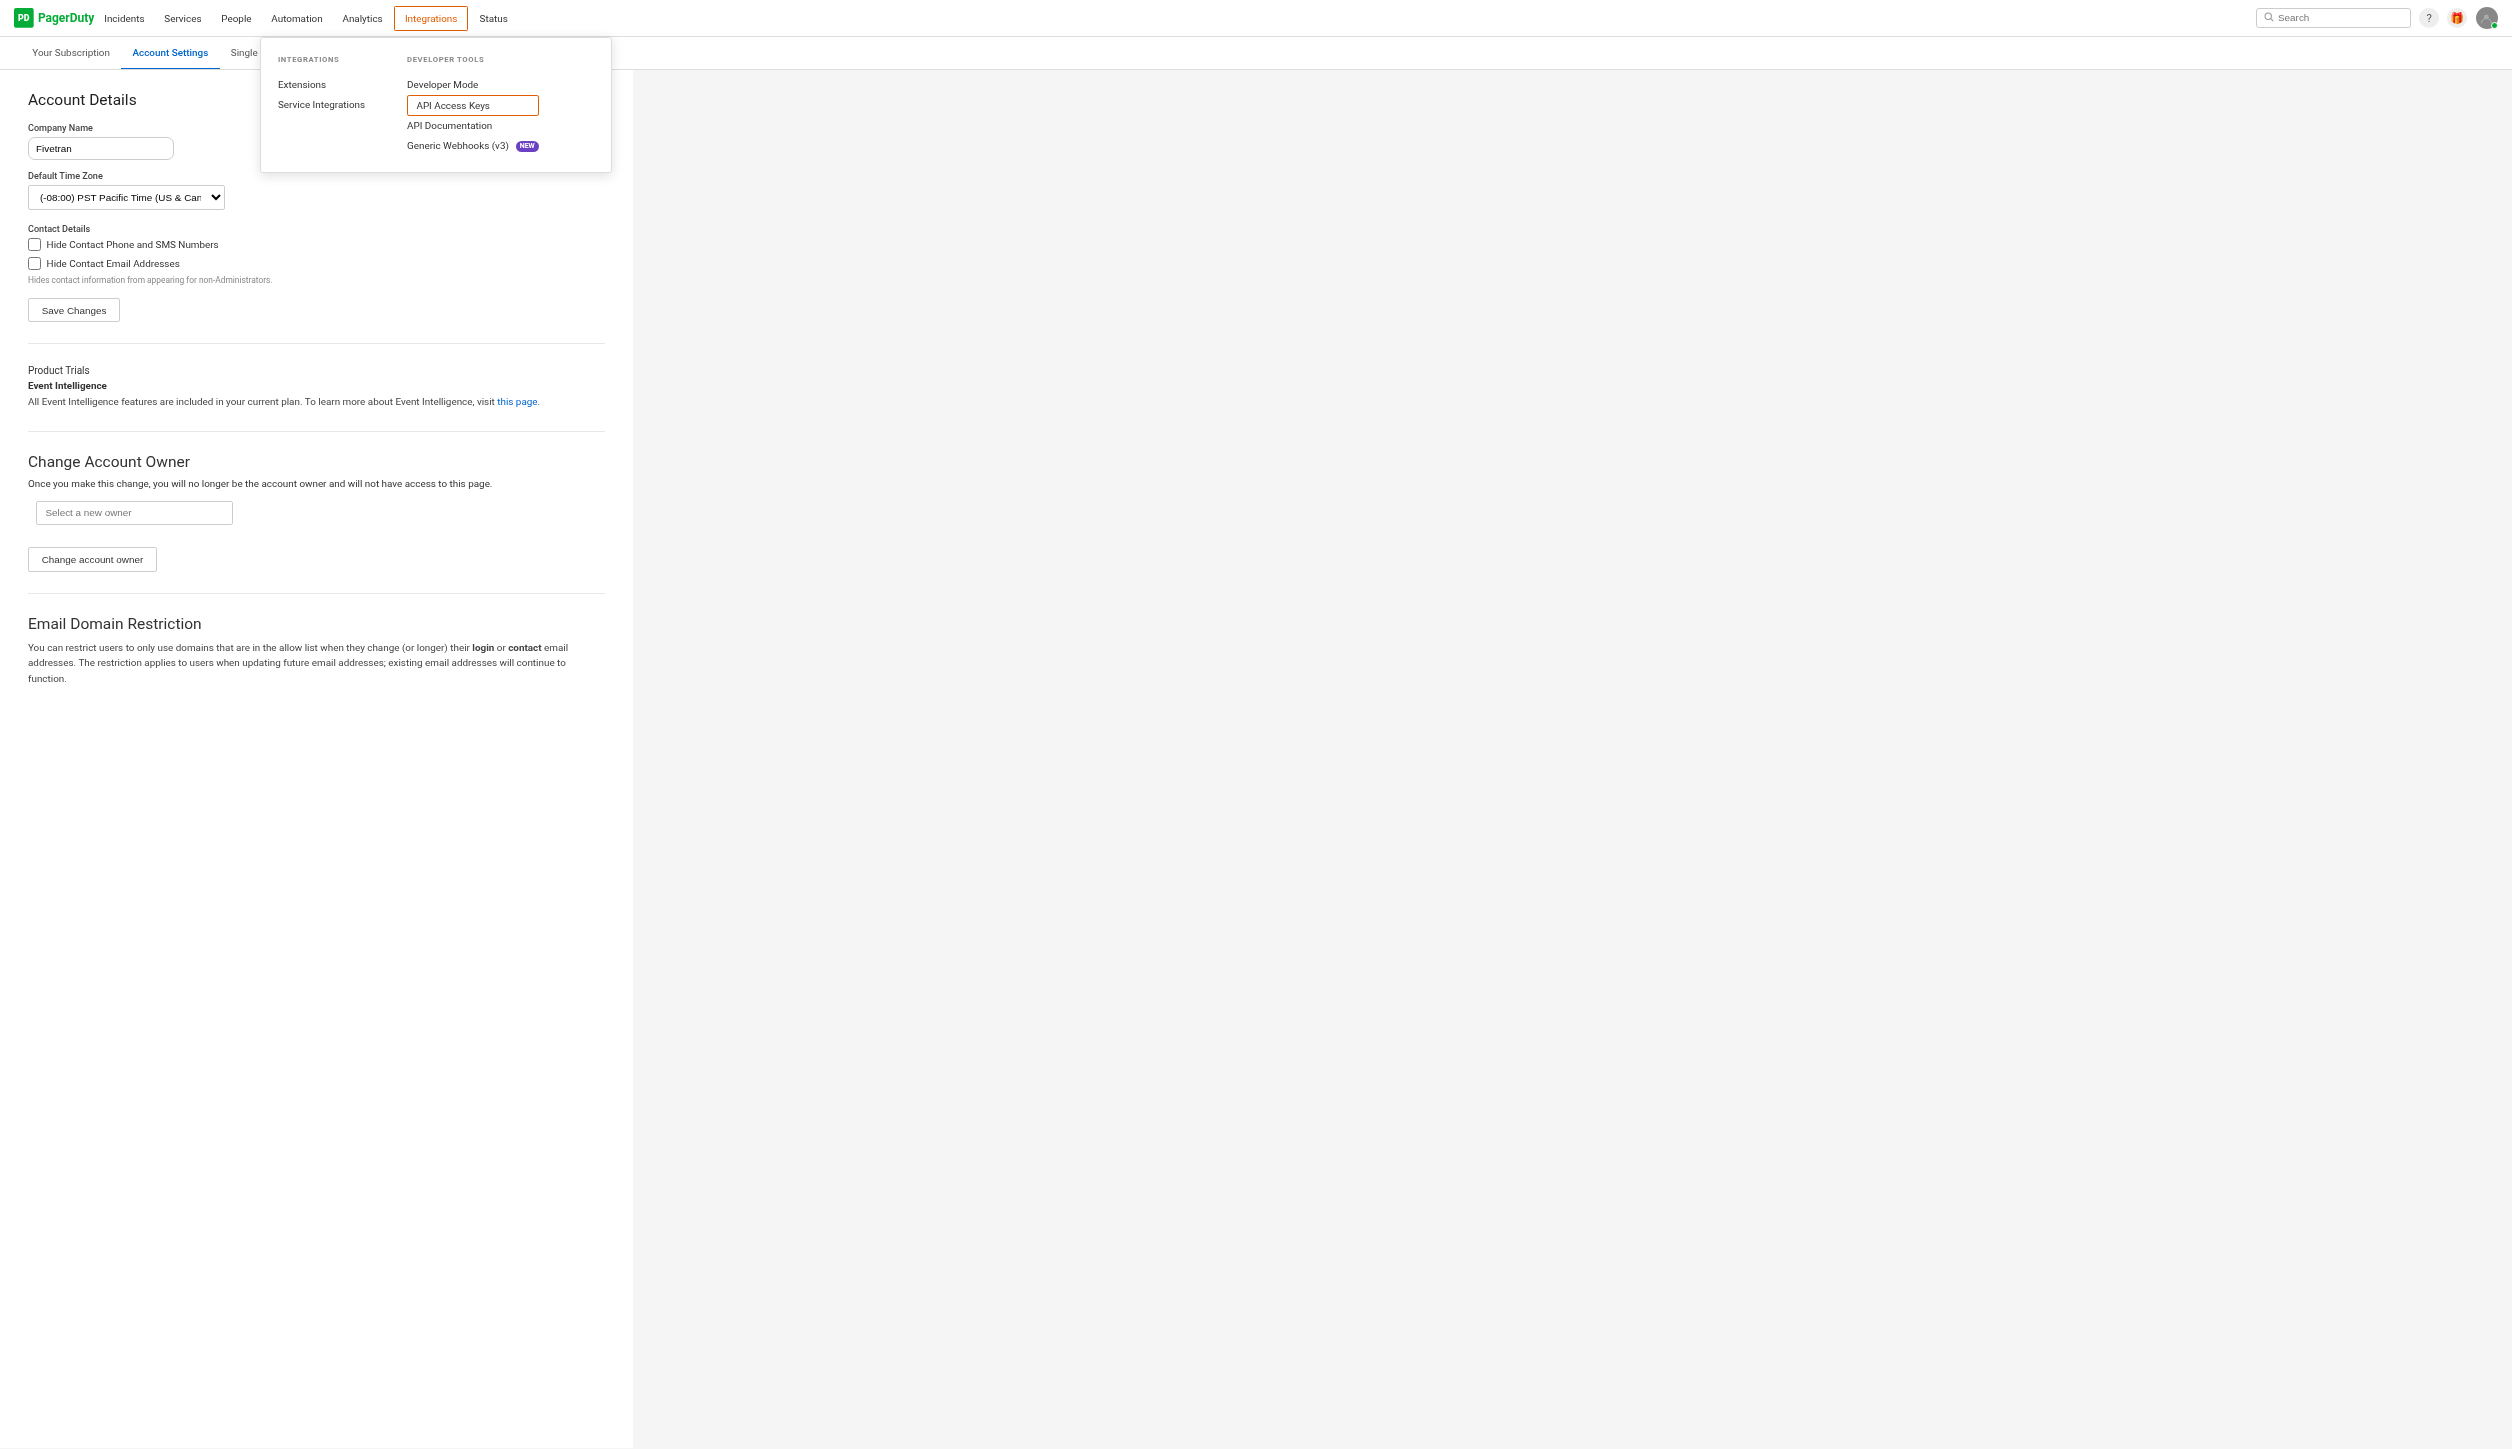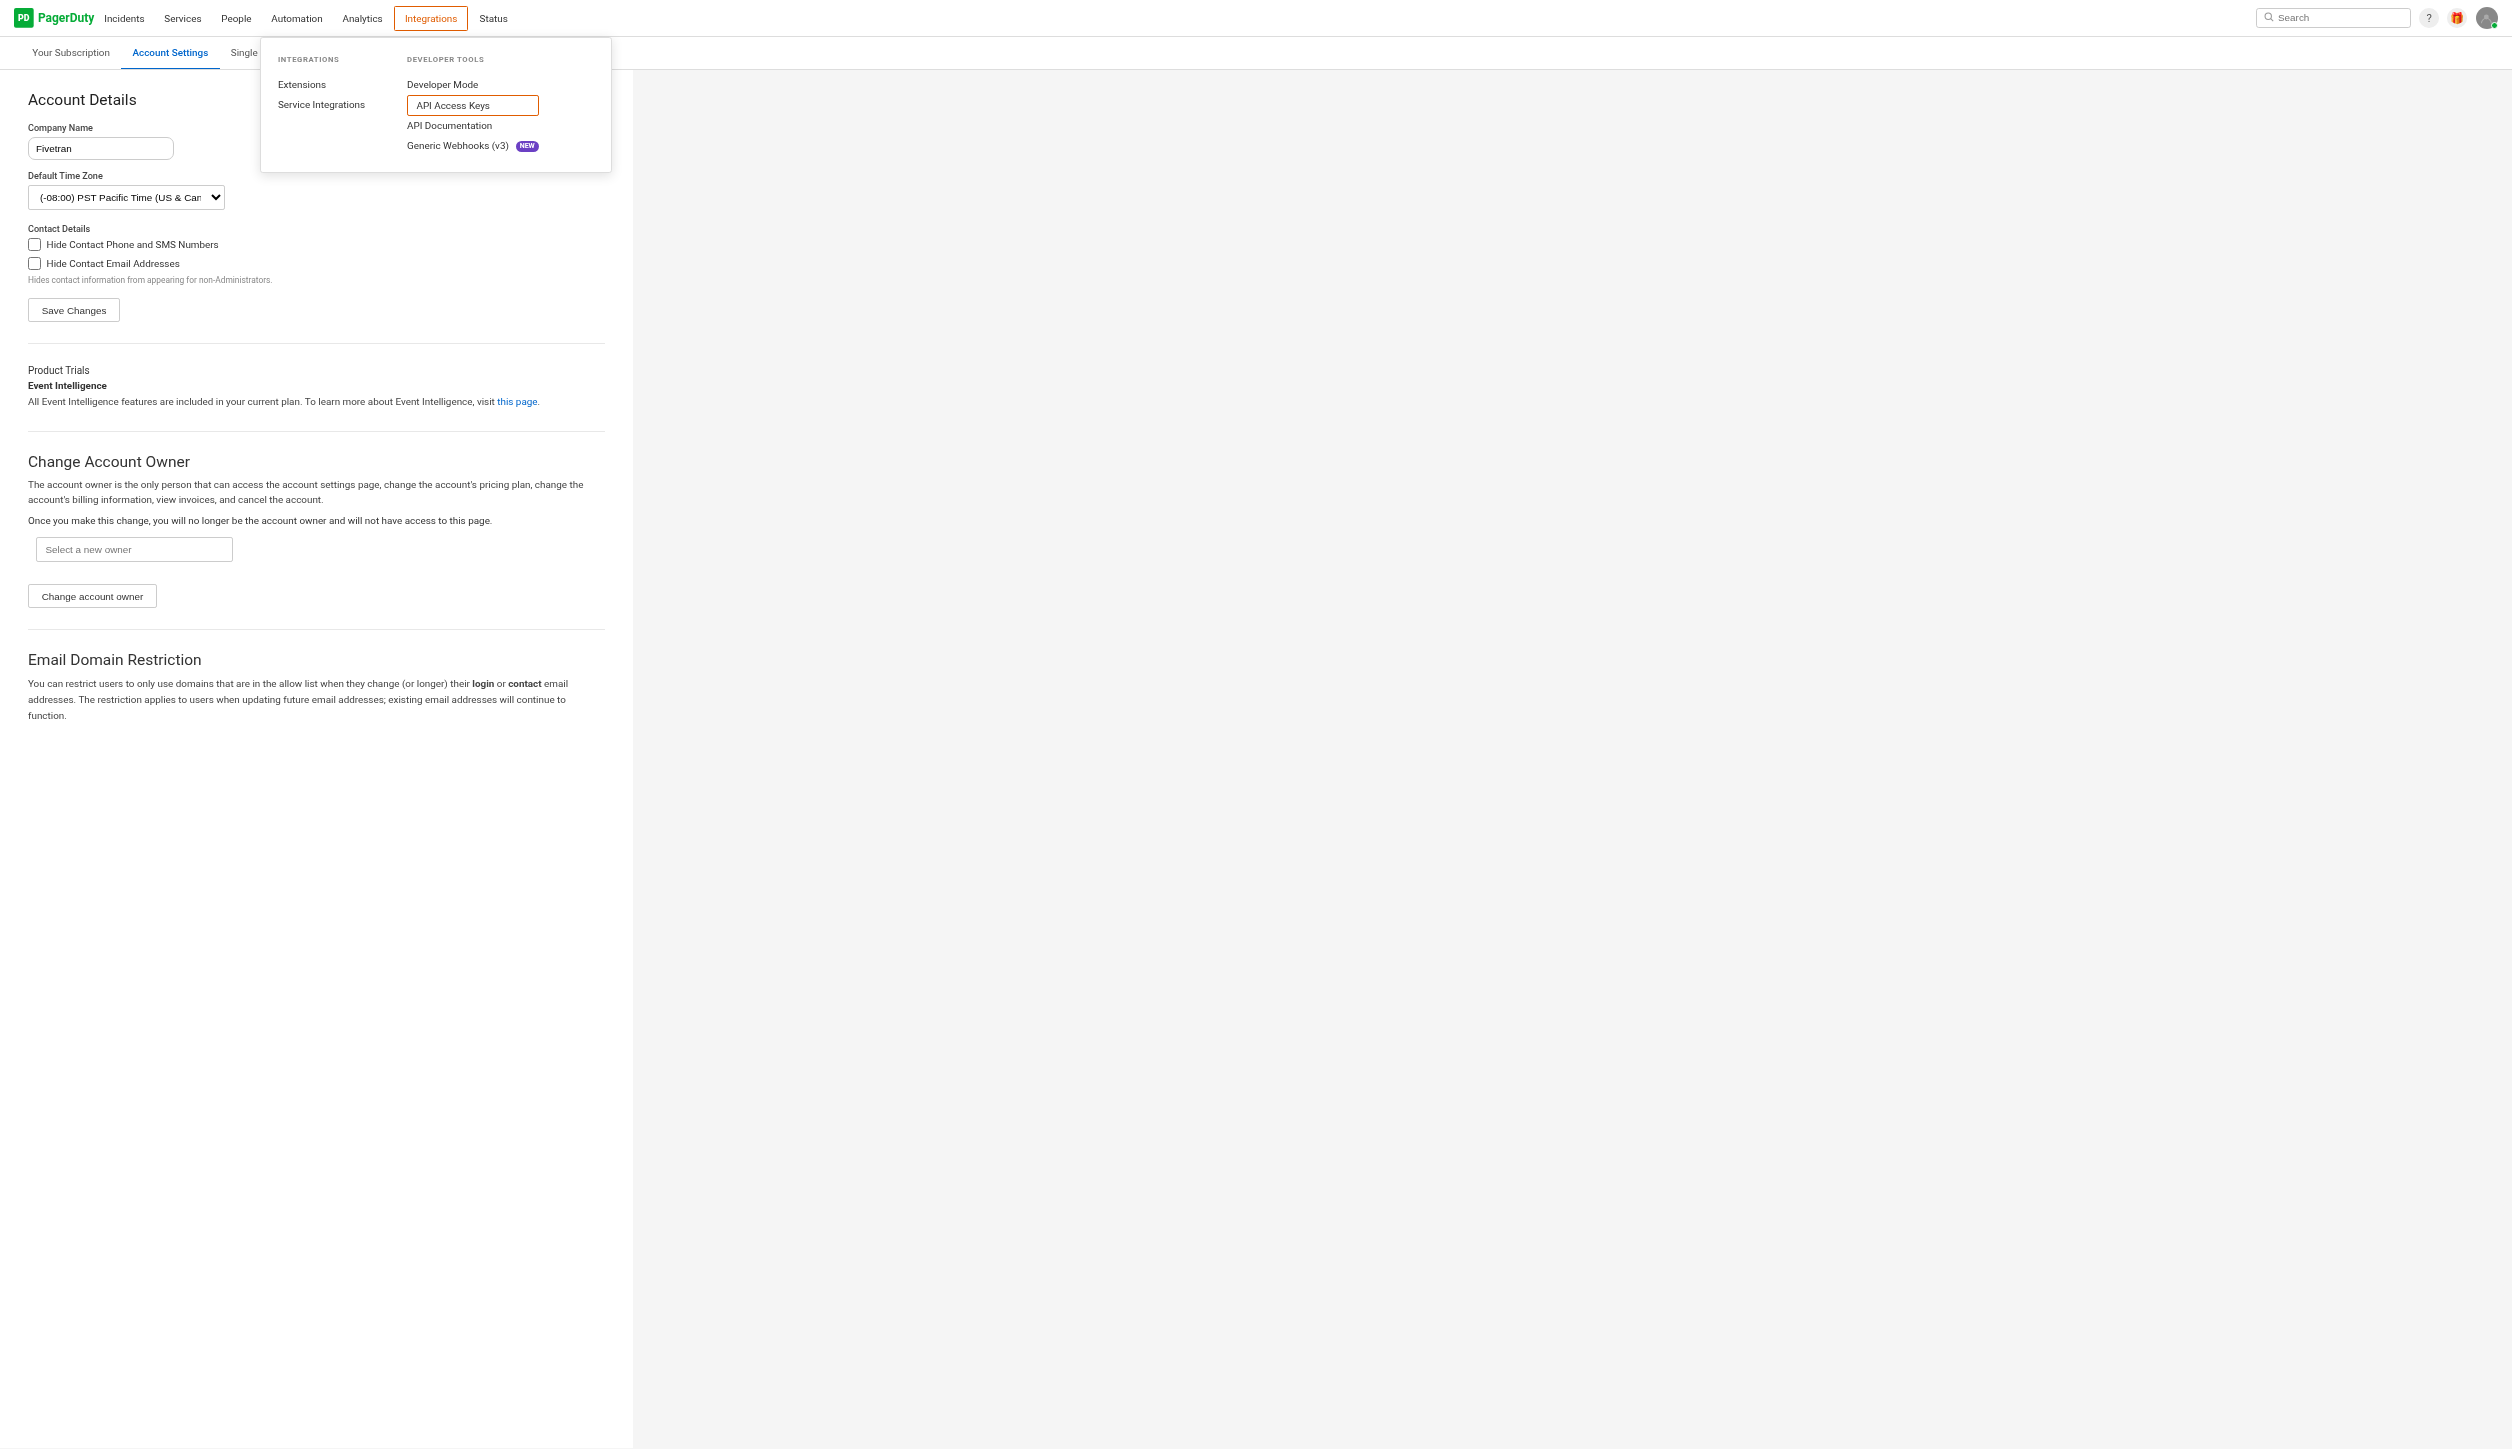--- a/index.html
+++ b/index.html
@@ -374,21 +374,20 @@
     <div class="event-intelligence-title">Event Intelligence</div>
     <div class="event-intelligence-text">
       <span>All Event Intelligence features are included in your current plan. To learn more about Event Intelligence, visit </span><a class="link">this page</a><span>.</span>
     </div>
   </div>
 
   <hr class="divider">
 
   <div>
     <h2 class="change-owner-title">Change Account Owner</h2>
-    <p class="change-owner-desc">The account owner is the only person that can access the account settings page, change the account's pricing plan, change the account's billing information, view invoices, and cancel the account.</p>
     <p class="change-owner-warning">Once you make this change, you will no longer be the account owner and will not have access to this page.</p>
     <div style="margin-bottom:9.9px;padding-left:8px;">
       <input type="text" class="owner-search-input" placeholder="Select a new owner" style="">
     </div>
     <button class="btn-primary">Change account owner</button>
   </div>
 
   <hr class="divider">
 
   <div>

